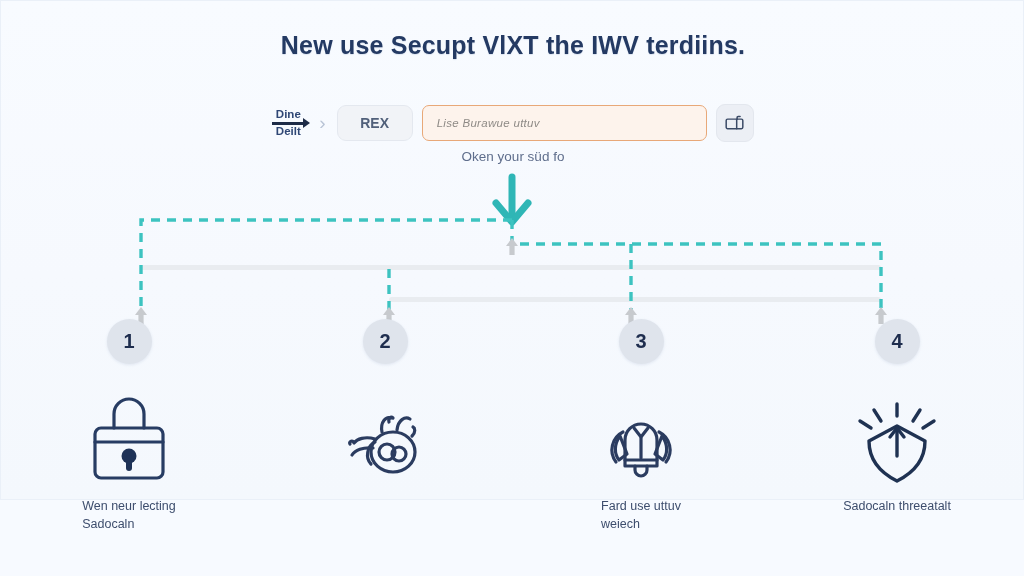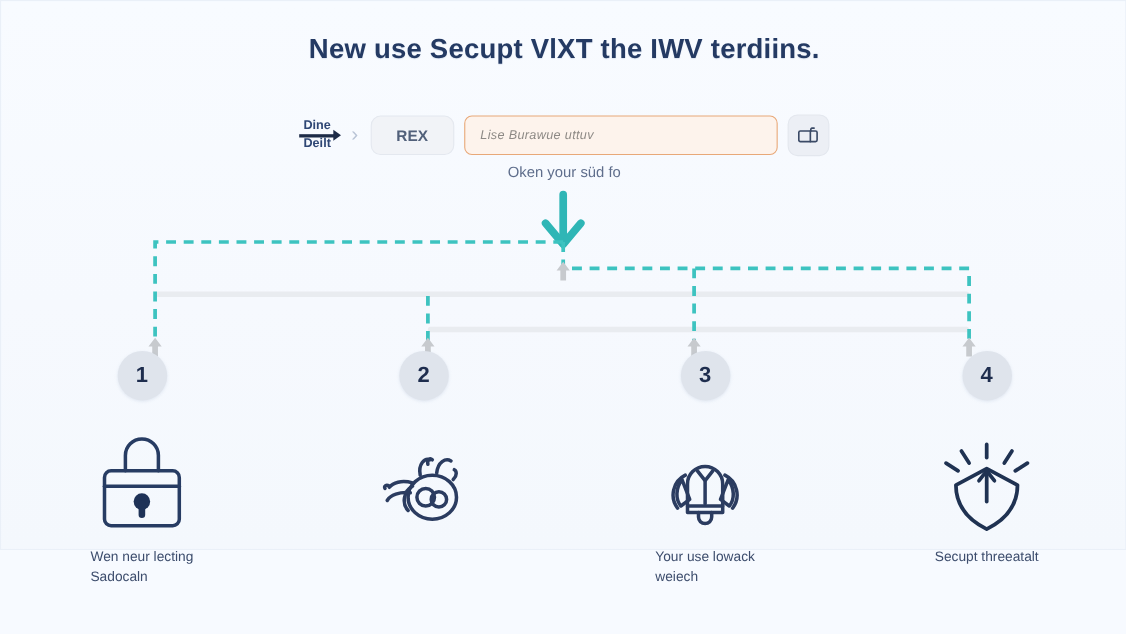--- a/index.html
+++ b/index.html
@@ -294,35 +294,35 @@
           <path d="M68 40 a20 20 0 0 1 7 30"></path>
           <path d="M29 44 c-6 8 -6 18 -1 24 l8 -6z"></path>
           <path d="M71 44 c6 8 6 18 1 24 l-8 -6z"></path>
           <path d="M34 74 V48 a16 16 0 0 1 32 0 v26 z"></path>
           <path d="M34 68 H66"></path>
           <path d="M43 36 l7 9 l7 -9"></path>
           <path d="M50 46 v20"></path>
           <path d="M44 74 v4 a6 6 0 0 0 12 0 v-4"></path>
         </svg>
       </div>
-      <div class="step-caption">Your use lowack
+      <div class="step-caption">Fard use uttuv
 weiech</div>
     </div>
 
     <div class="step">
       <div class="num-circle">4</div>
       <div class="step-icon">
         <svg width="100" height="96" viewBox="0 0 100 96" fill="none" stroke="#1f3252" stroke-width="3.4" stroke-linecap="round" stroke-linejoin="round">
           <path d="M50 34 L22 49 c0 20 12 32 28 40 c16 -8 28 -20 28 -40 z"></path>
           <path d="M50 36 v28"></path>
           <path d="M50 36 l-7 9"></path>
           <path d="M50 36 l7 9"></path>
           <path d="M50 24 v-12"></path>
           <path d="M34 29 l-7 -11"></path>
           <path d="M66 29 l7 -11"></path>
           <path d="M24 36 l-11 -7"></path>
           <path d="M76 36 l11 -7"></path>
         </svg>
       </div>
-      <div class="step-caption">Secupt threeatalt</div>
+      <div class="step-caption">Sadocaln threeatalt</div>
     </div>
   </div>
 </div>
 
 </body></html>

